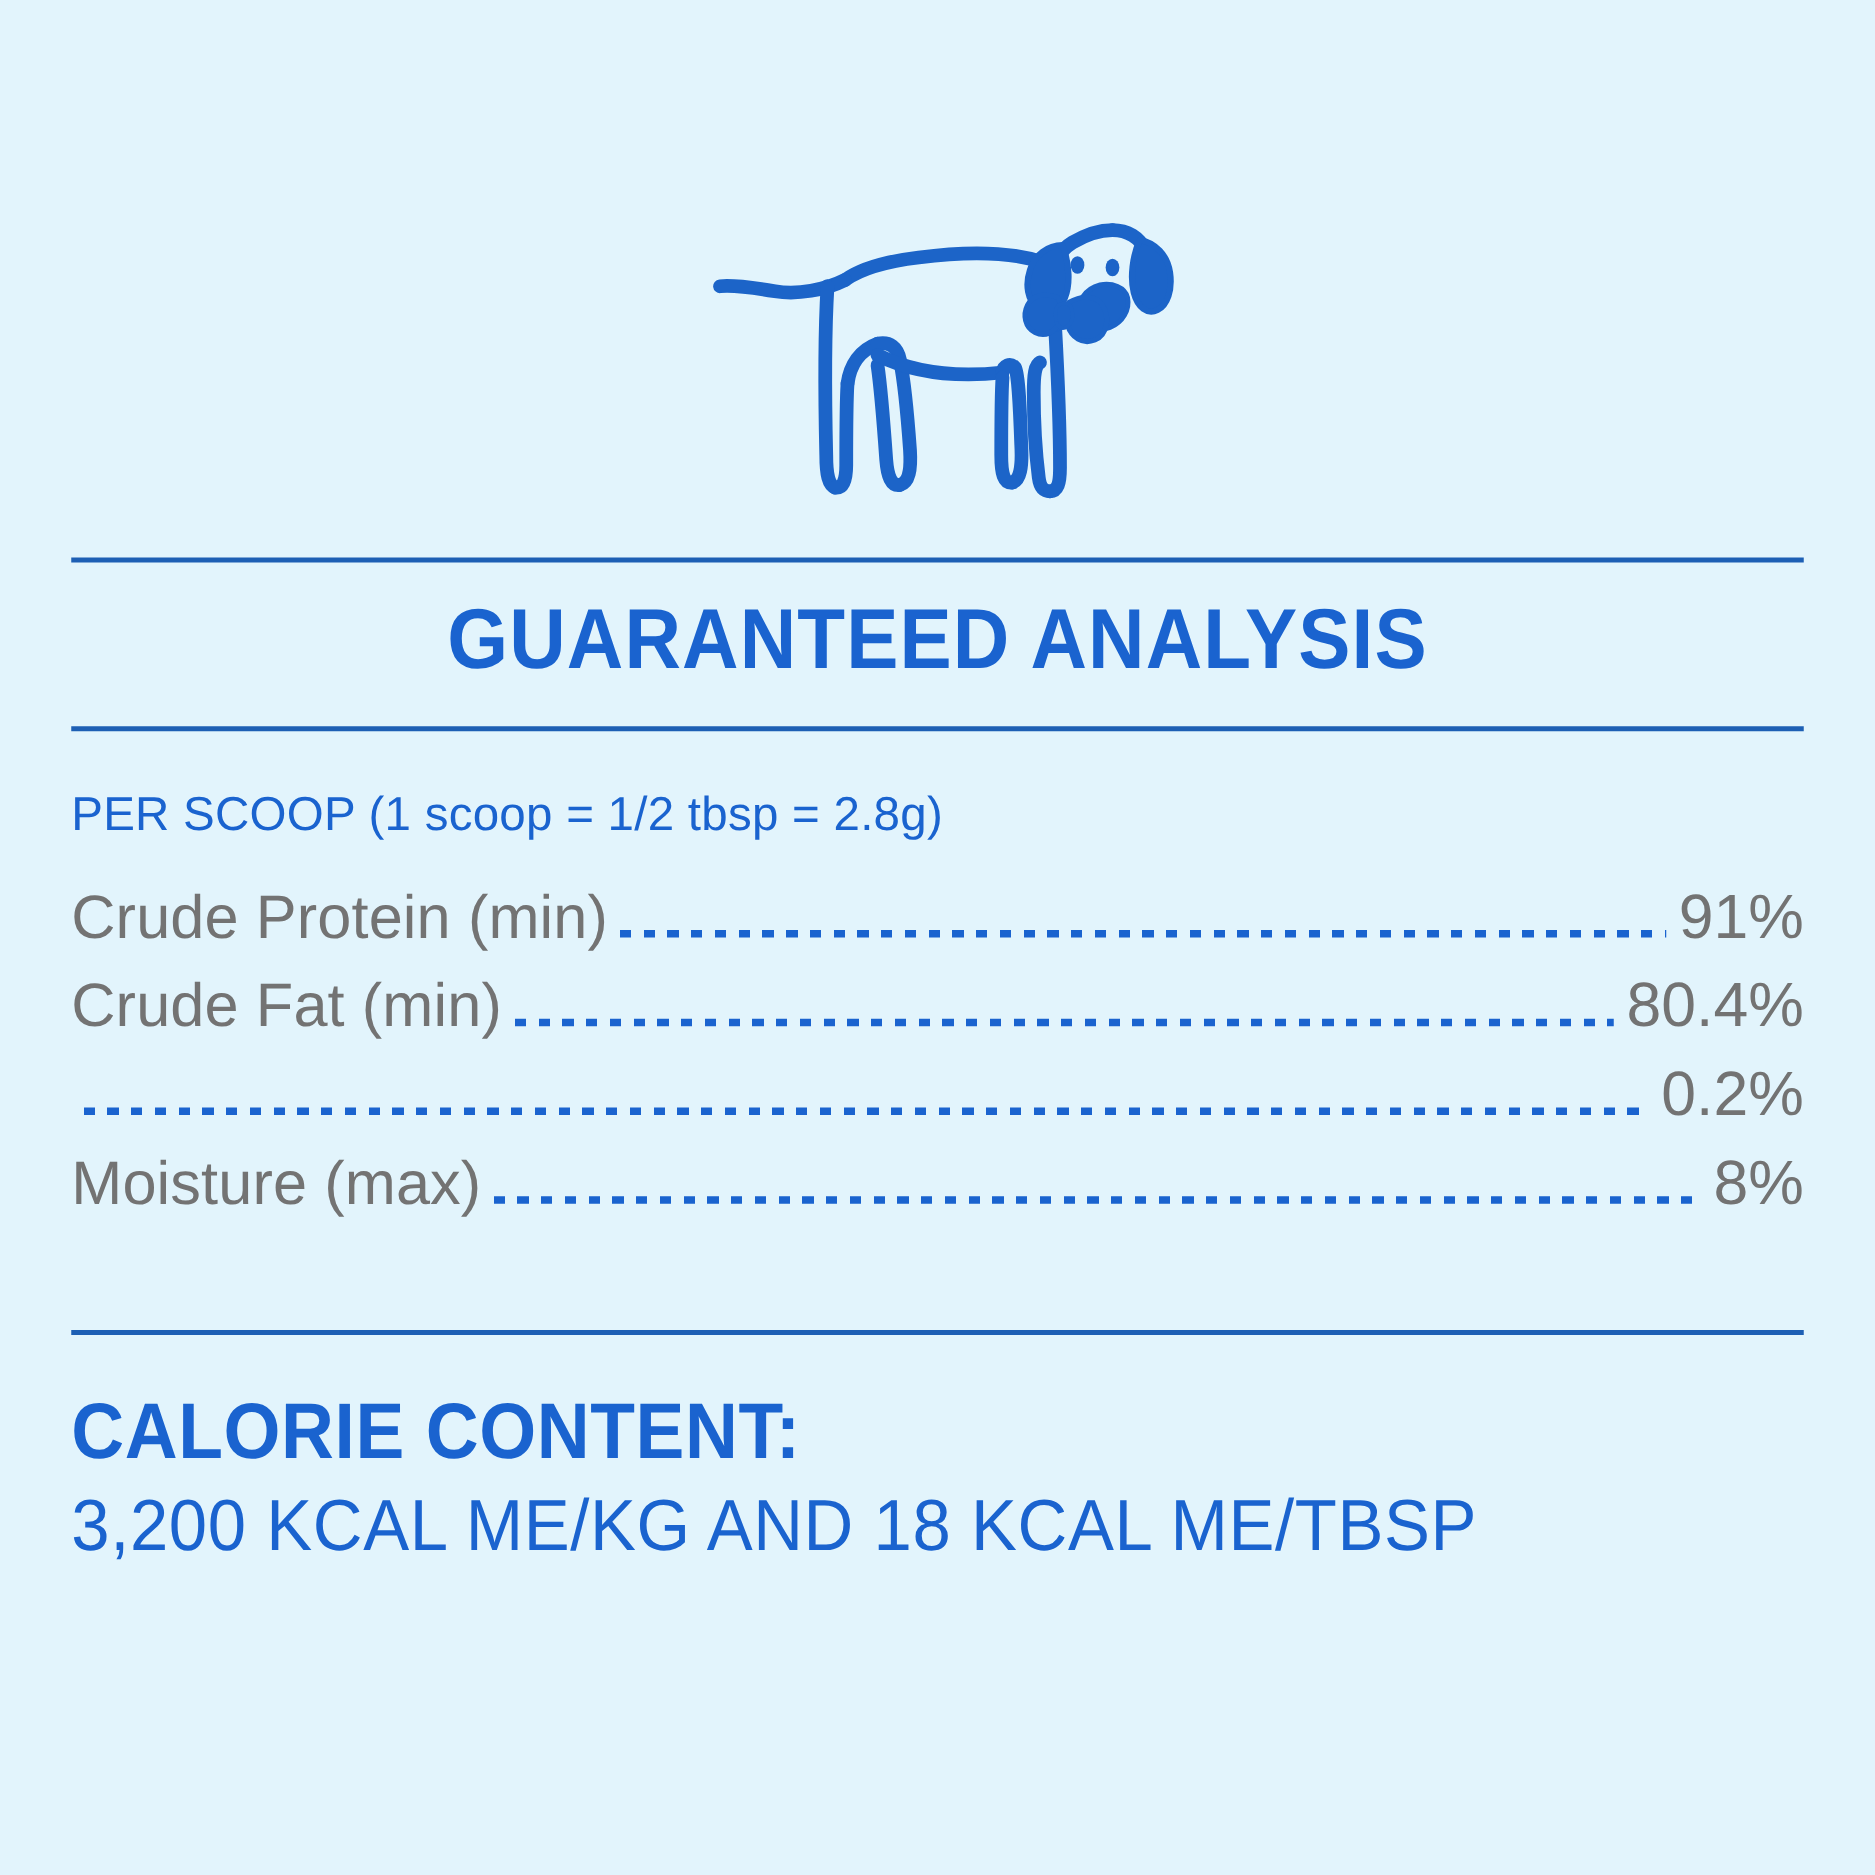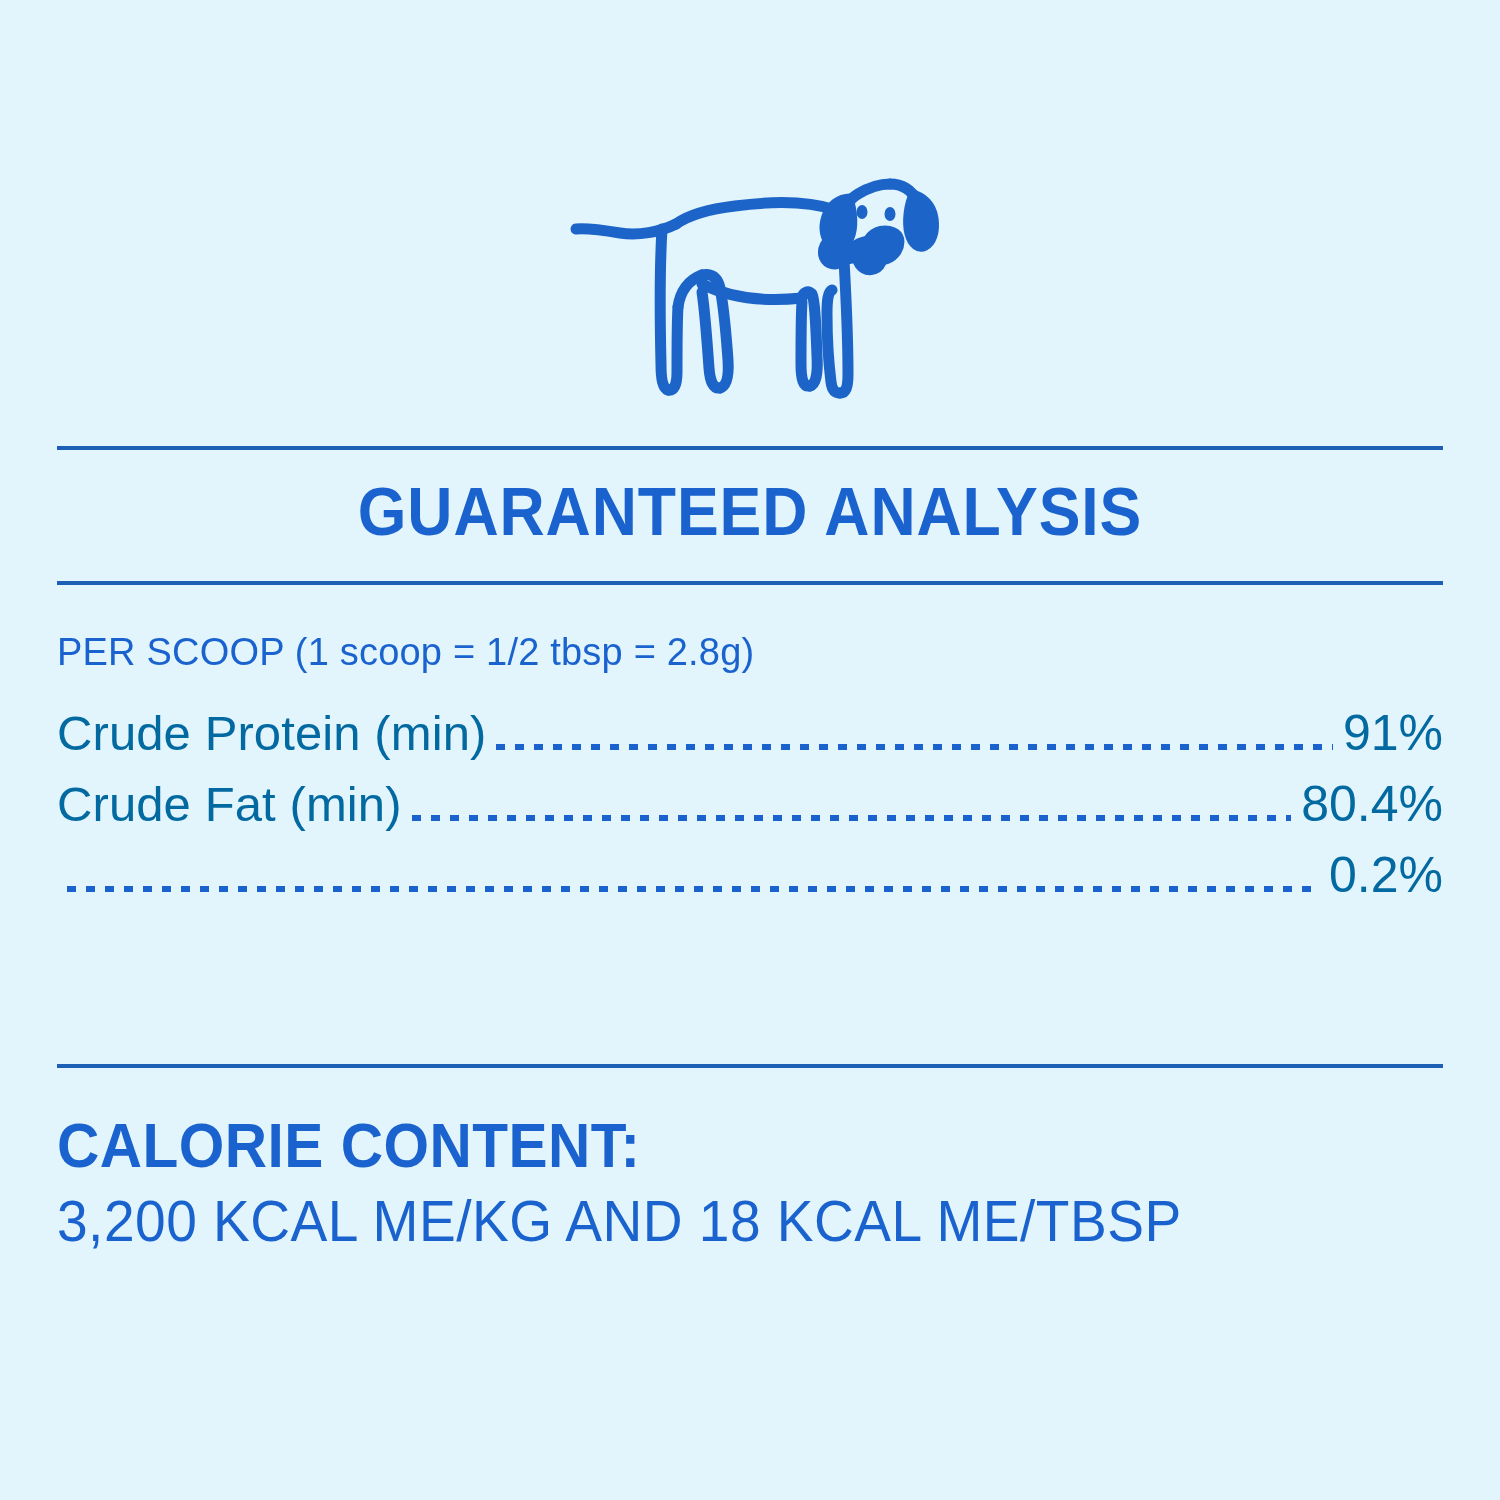--- a/index.html
+++ b/index.html
@@ -87,21 +87,21 @@
     position: absolute;
     left: 57px;
     top: 704px;
     width: 1386px;
   }
   .nut-row {
     display: flex;
     align-items: baseline;
     width: 100%;
     height: 71px;
-    color: #0369a1;
+    color: #737373;
     justify-content: flex-end;
   }
   .nut-label {
     font-size: 49px;
     line-height: 58px;
     white-space: nowrap;
     font-weight: 400;
     flex: 0 0 auto;
     letter-spacing: 0.1px;
   }
@@ -237,20 +237,25 @@
       <span class="nut-label">Crude Fat (min)</span>
       <span class="nut-leader"></span>
       <span class="nut-value">80.4%</span>
     </div>
 
     <div class="nut-row">
       <span class="nut-leader"></span>
       <span class="nut-value">0.2%</span>
     </div>
 
+    <div class="nut-row">
+      <span class="nut-label">Moisture (max)</span>
+      <span class="nut-leader"></span>
+      <span class="nut-value">8%</span>
+    </div>
 
   </div>
 
   <div class="rule rule-low"></div>
 
   <div class="cal-block">
     <div class="cal-heading">CALORIE CONTENT:</div>
     <div class="cal-value">3,200 KCAL ME/KG AND 18 KCAL ME/TBSP</div>
   </div>
 

